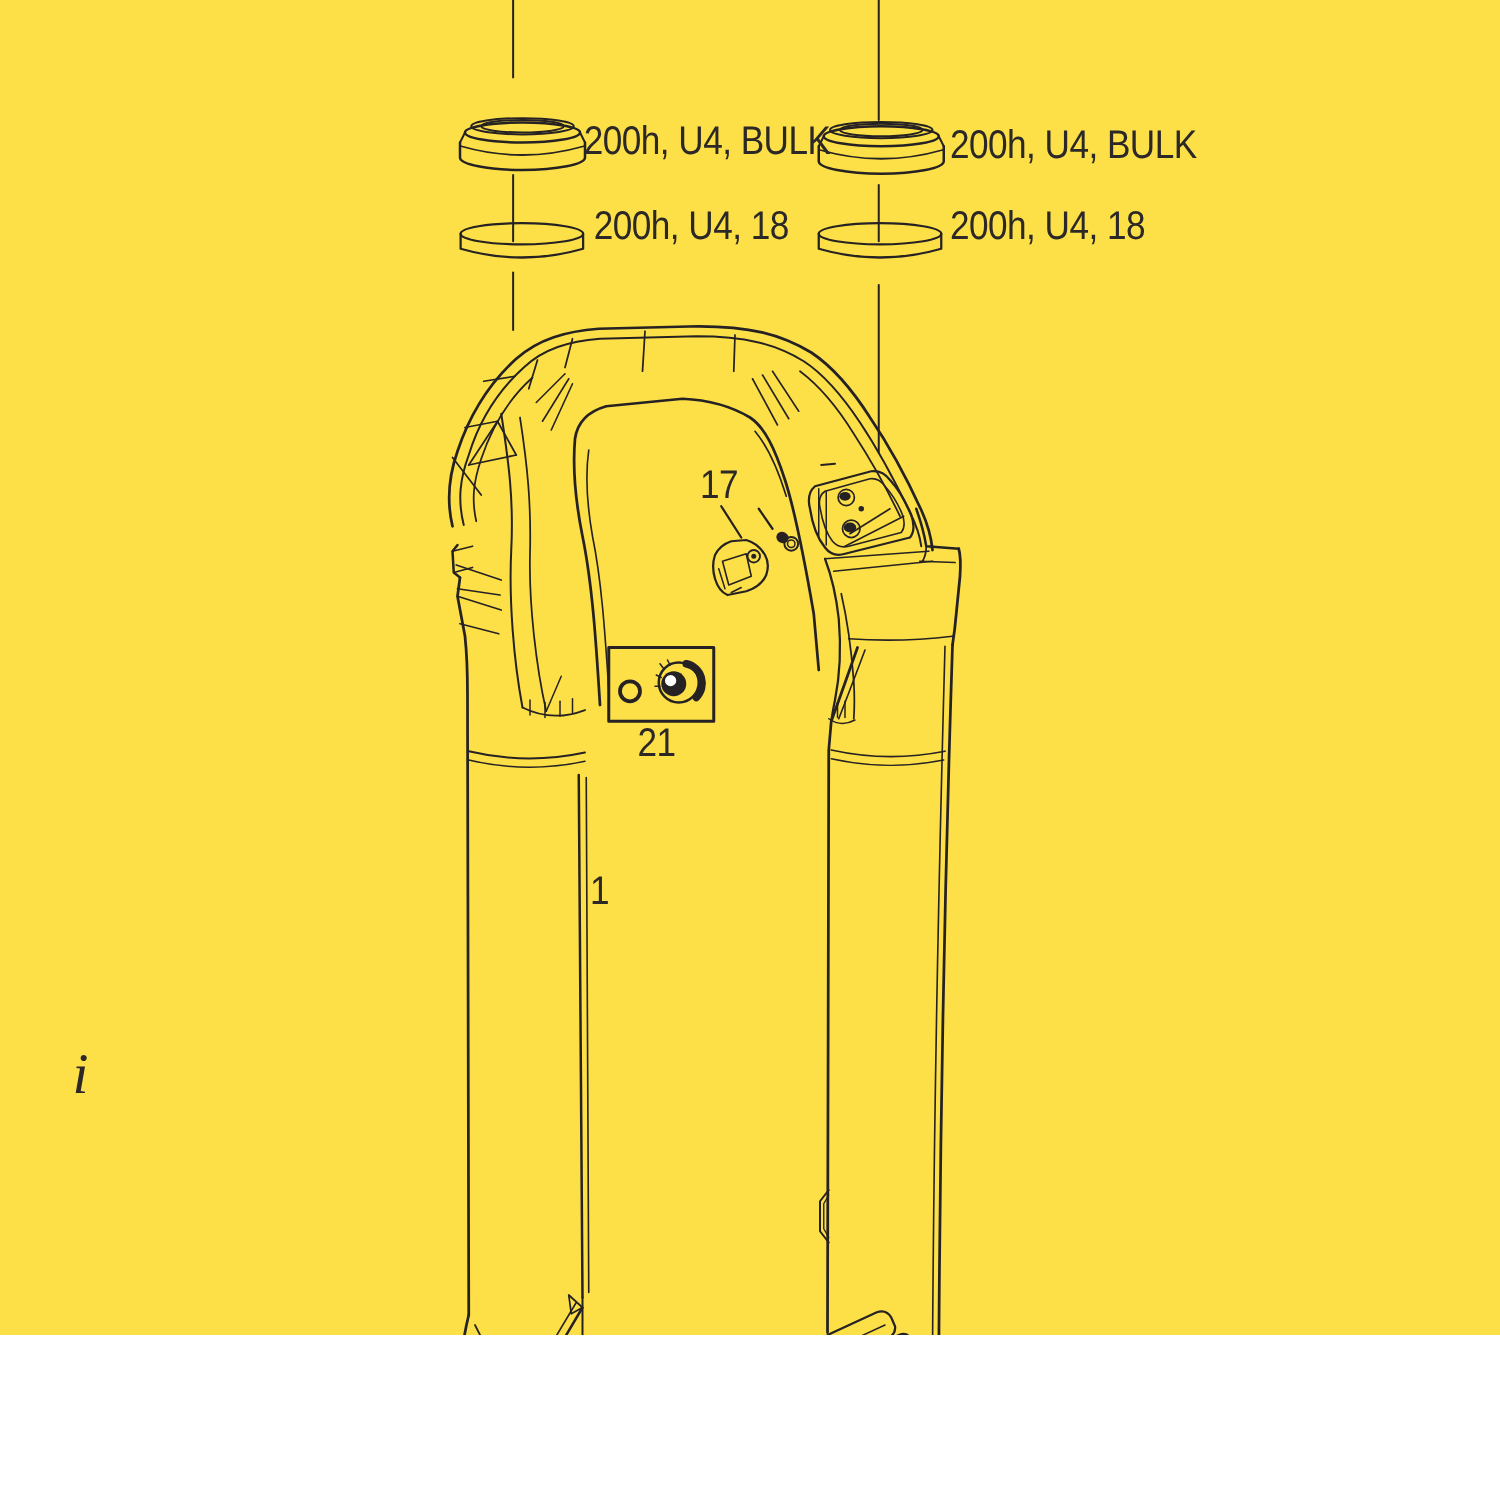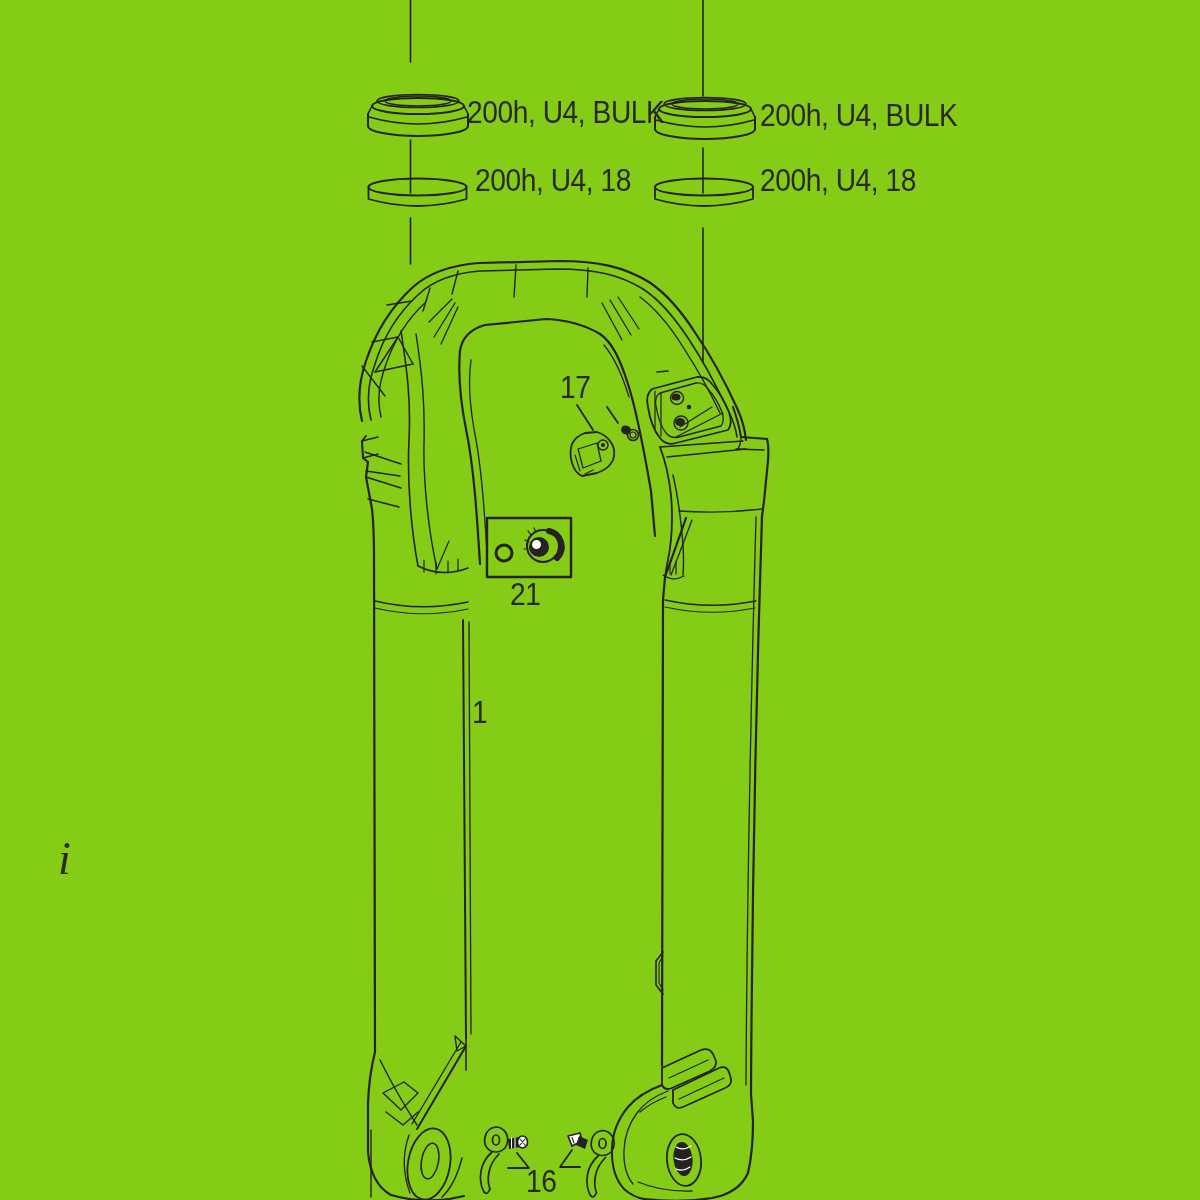--- a/index.html
+++ b/index.html
@@ -1,17 +1,17 @@
 <!DOCTYPE html>
 <html><head>
 <meta charset="utf-8">
 <style>
   html,body{margin:0;padding:0;background:#ffffff;}
   .stage{
-    position:relative;width:1200px;height:1200px;background:#84cc16;
+    position:relative;width:1200px;height:1068px;background:#fde047;
     font-family:"Liberation Sans","DejaVu Sans",sans-serif;overflow:hidden;
   }
   .stage svg{position:absolute;left:0;top:0;}
   .lbl{
     position:absolute;color:#2b2827;font-size:32px;line-height:1;
     letter-spacing:-0.5px;white-space:nowrap;
     transform:scaleX(0.88);transform-origin:0 0;
   }
   .lbl-seal-left-bulk{left:467px;top:96px;}
   .lbl-seal-right-bulk{left:760px;top:99px;}

